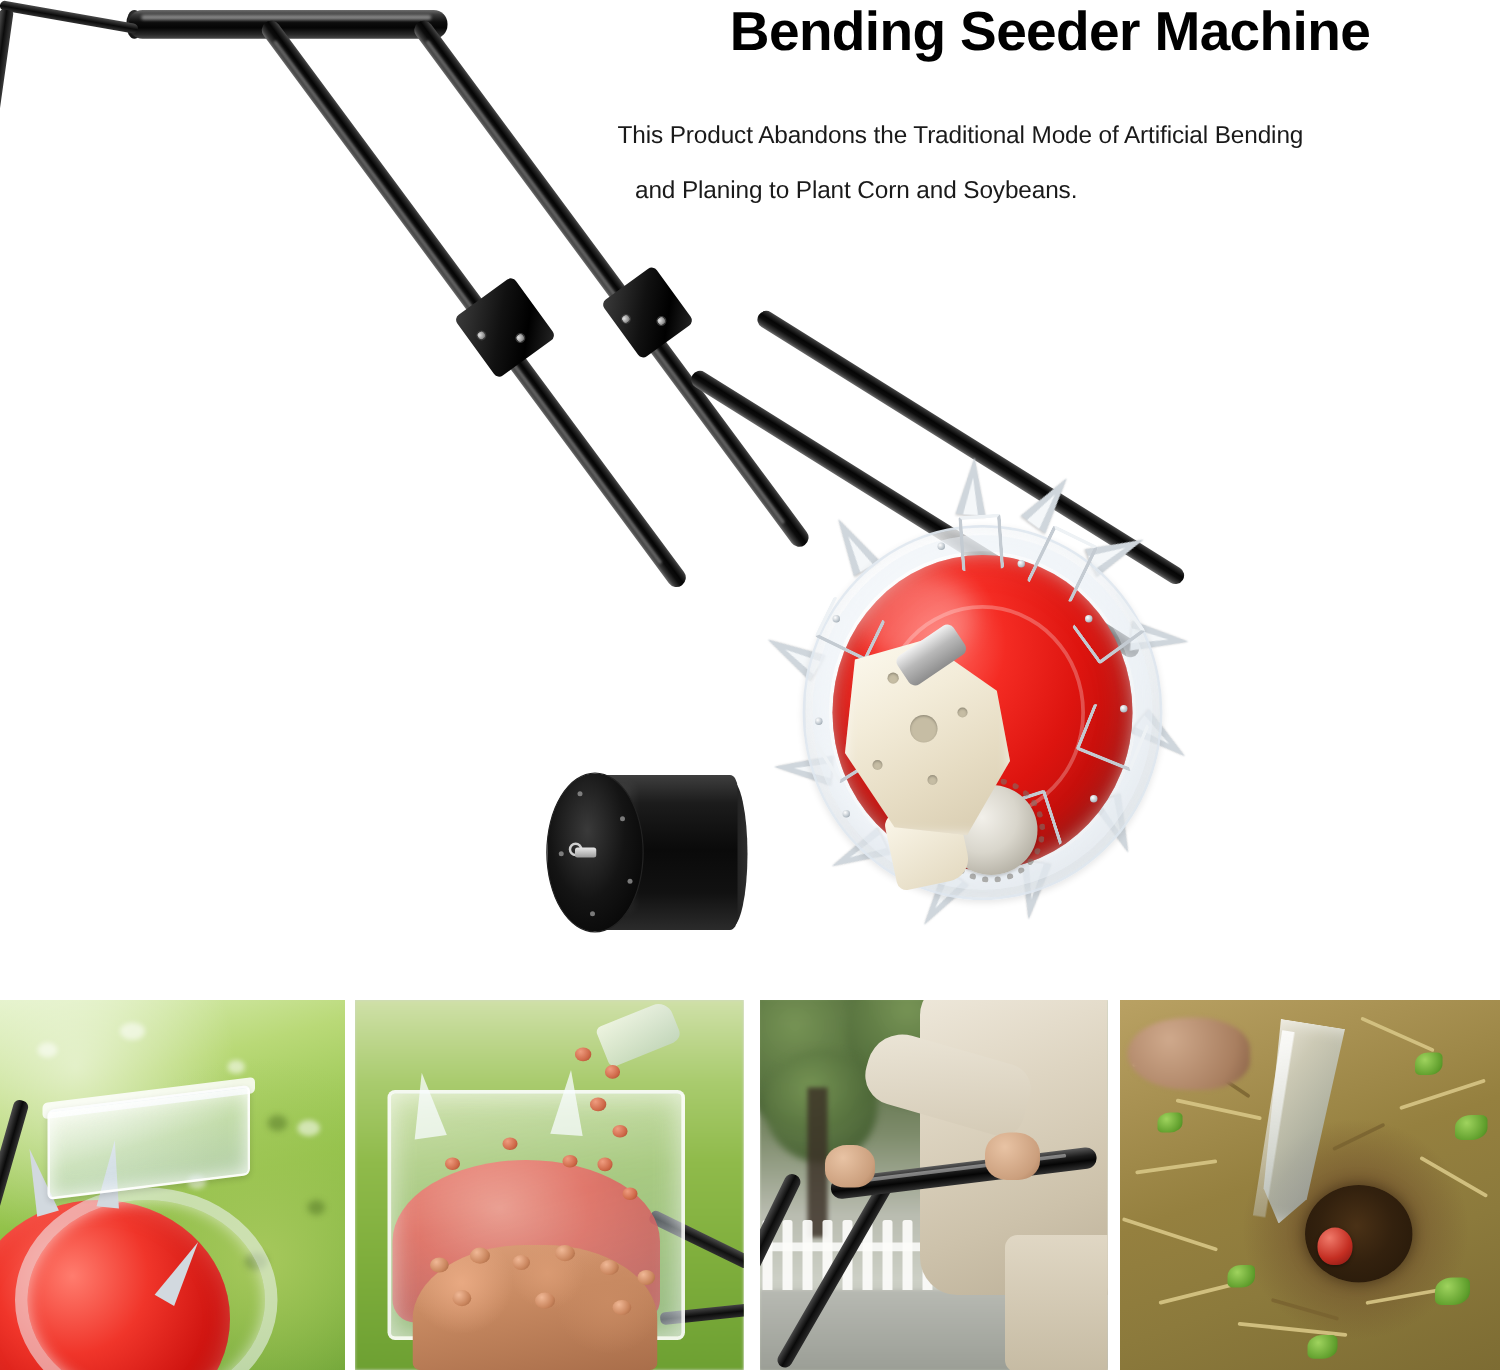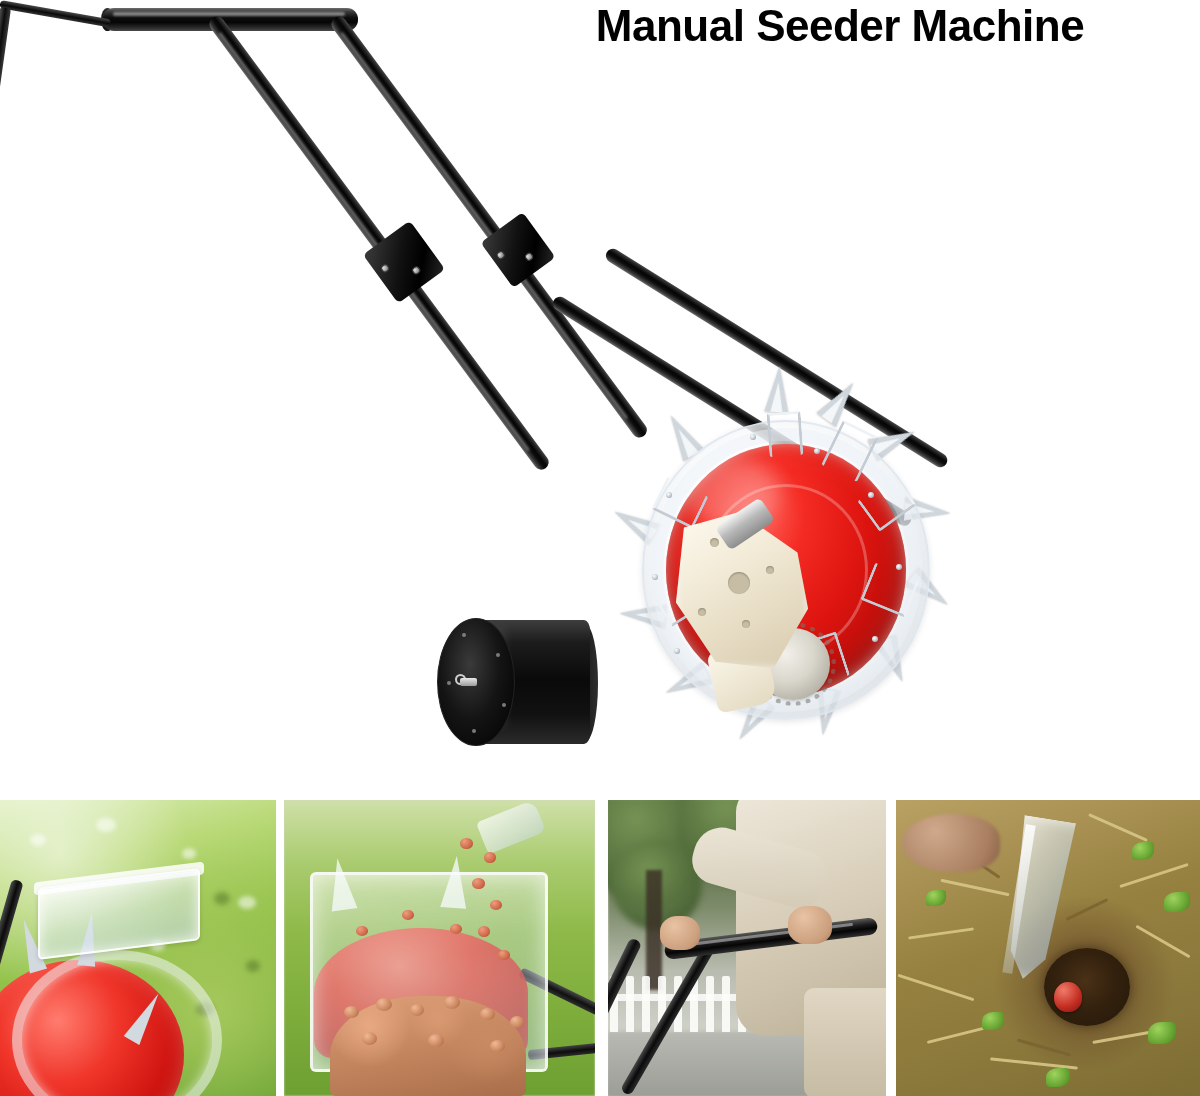--- a/index.html
+++ b/index.html
@@ -806,21 +806,25 @@
         <div class="mech-hole" style="left:34px; top:26px; width:9px;  height:9px;"></div>
         <div class="mech-hole" style="left:90px; top:54px; width:8px;  height:8px;"></div>
         <div class="mech-hole" style="left:66px; top:108px; width:8px; height:8px;"></div>
         <div class="mech-hole" style="left:22px; top:96px; width:8px;  height:8px;"></div>
       </div>
       <div id="mech-axle-barrel"></div>
     </div>
   </div>
 
   <div id="hero-text">
-    <div id="product-title">Manual Seeder Machine</div>
+    <div id="product-title">Bending Seeder Machine</div>
+    <div id="product-tagline">
+      <span class="tagline-line-1">This Product Abandons the Traditional Mode of Artificial Bending</span>
+      <span class="tagline-line-2">and Planing to Plant Corn and Soybeans.</span>
+    </div>
   </div>
 
   <div id="thumb-strip">
 
     <div class="thumb" id="thumb-1">
       <div class="thumb-inner">
         <div id="t1-bg"></div>
         <div class="grass-fleck" style="left:30px;  top:34px;  width:16px; height:12px;"></div>
         <div class="grass-fleck" style="left:96px;  top:18px;  width:20px; height:14px;"></div>
         <div class="grass-fleck" style="left:182px; top:48px;  width:14px; height:11px;"></div>

